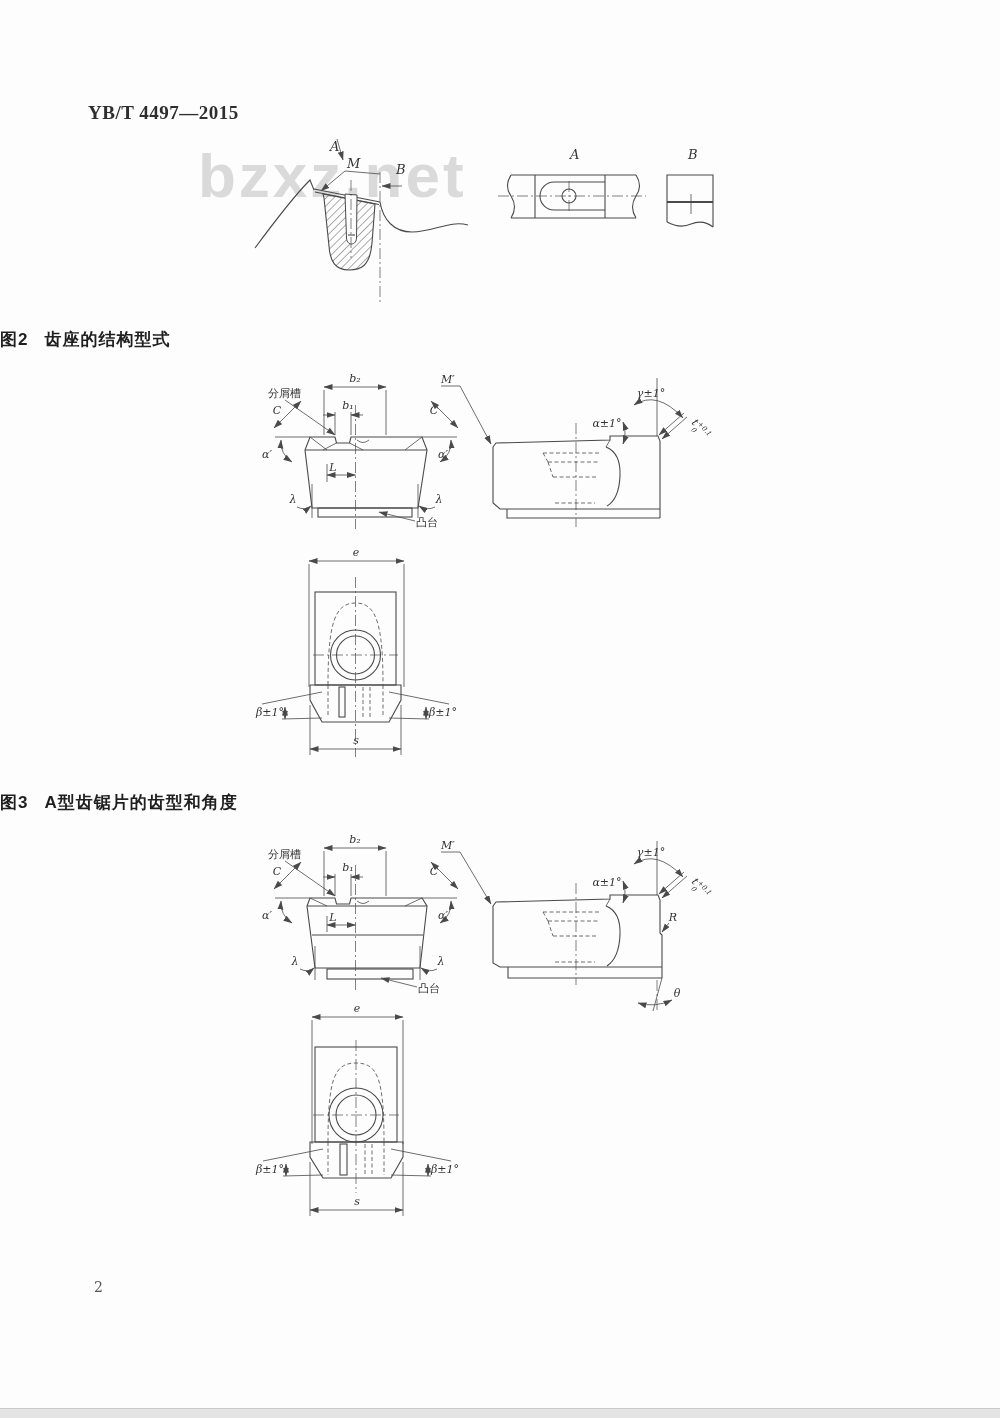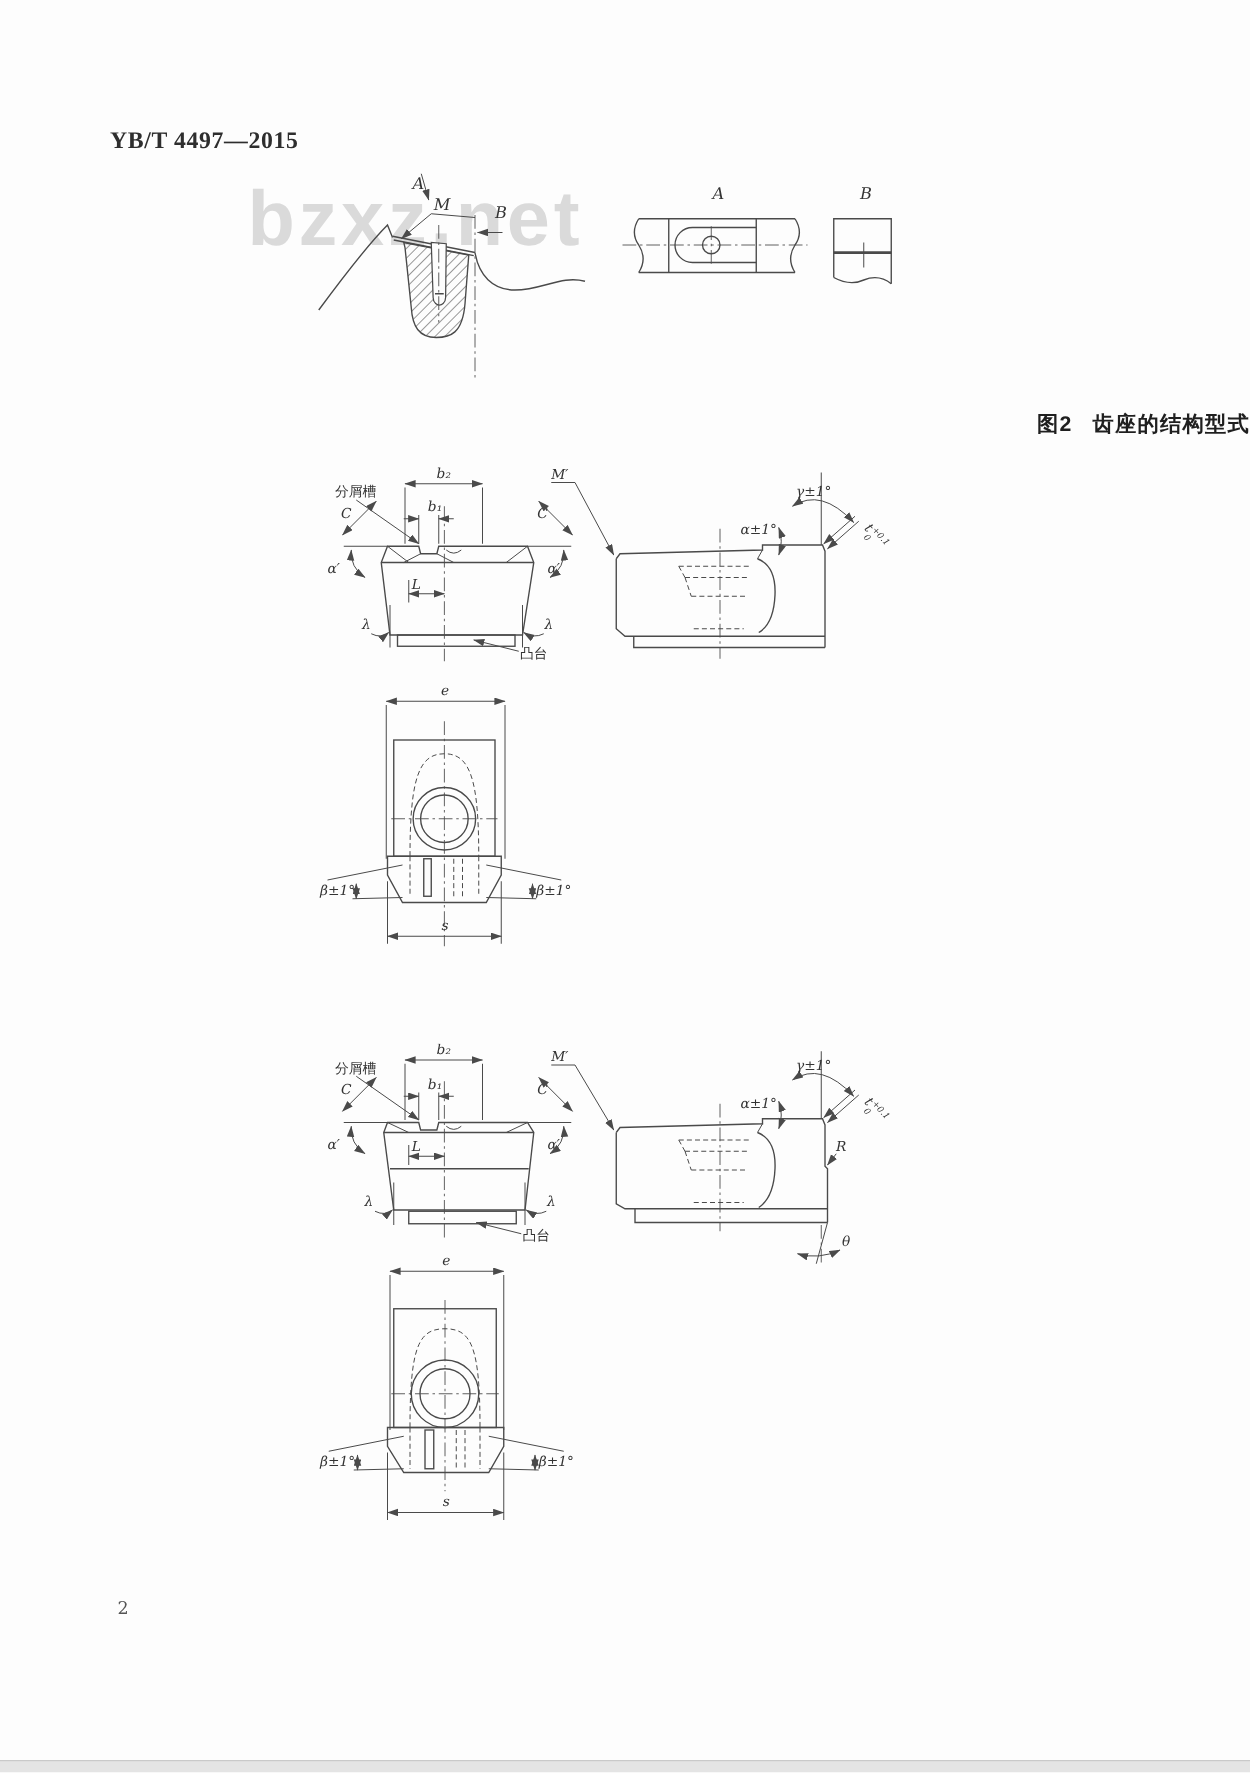--- a/index.html
+++ b/index.html
@@ -3,21 +3,21 @@
 <meta charset="utf-8">
 <style>
   html,body{margin:0;padding:0;background:#ffffff;}
   .page{position:relative;width:1000px;height:1418px;background:#fdfdfd;overflow:hidden;
         font-family:"Liberation Sans",sans-serif;}
   .header{position:absolute;left:88px;top:70px;font:bold 19px "Liberation Serif",serif;
           color:#2e2e2e;letter-spacing:.5px;z-index:3;margin-top:32px;}
   .watermark{position:absolute;left:198px;top:140px;z-index:1;
              font:bold 62px "Liberation Sans",sans-serif;color:#dadada;letter-spacing:3px;}
   .fig{position:absolute;z-index:2;}
-  .caption{position:absolute;left:0;width:100%;text-align:right;z-index:3;
+  .caption{position:absolute;left:0;width:100%;text-align:left;z-index:3;
            font-weight:bold;font-size:17px;color:#1f1f1f;letter-spacing:1px;
            font-family:"Liberation Sans",sans-serif;}
   .caption .num{margin-right:16px;}
   .pageno{position:absolute;left:94px;top:1279px;font:14px "DejaVu Serif",serif;color:#555;z-index:3;}
   .bottom-strip{position:absolute;left:0;top:1408px;width:100%;height:10px;
                 background:#e4e4e4;border-top:1px solid #c9c9c9;z-index:4;}
   
   .s{fill:none;stroke:#4a4a4a;stroke-width:1.1;}
   .thn{fill:none;stroke:#4a4a4a;stroke-width:.8;}
   .cl{fill:none;stroke:#4a4a4a;stroke-width:.7;stroke-dasharray:11 3 2 3;}
@@ -199,20 +199,23 @@
       <line class="thn" x1="134" y1="327" x2="194" y2="339"></line>
       <line class="thn" x1="134" y1="353" x2="174" y2="354"></line>
       <line class="thn" x1="171" y1="342" x2="171" y2="354" marker-start="url(#as)" marker-end="url(#ae)"></line>
       <text class="dim" x="188" y="351" text-anchor="middle">β±1°</text>
       <line class="thn" x1="55" y1="340" x2="55" y2="390"></line>
       <line class="thn" x1="146" y1="340" x2="146" y2="390"></line>
       <line class="thn" x1="55" y1="384" x2="146" y2="384" marker-start="url(#as)" marker-end="url(#ae)"></line>
       <text class="dim" x="101" y="379" text-anchor="middle">s</text>
     </g>
   </svg>
+  <div class="caption" style="top:791px">
+    <span class="num">图3</span><span>A型齿锯片的齿型和角度</span>
+  </div>
 
   <svg class="fig" style="left:255px;top:835px" width="505" height="400" viewBox="0 0 505 400">
     <g>
       <path class="s" d="M55,63 H80 L81.5,69 H94.5 L96,63 H167 L172,71 L165,133 H60 L52,71 Z"></path>
       <line class="s" x1="52" y1="71" x2="172" y2="71"></line>
       <line class="s" x1="57" y1="100" x2="168" y2="100"></line>
       <line class="thn" x1="55" y1="63" x2="72" y2="71"></line>
       <line class="thn" x1="167" y1="63" x2="150" y2="71"></line>
       <path class="thn" d="M102,66 Q108,71 114,66"></path>
       <rect class="s" x="72" y="134" width="86" height="10"></rect>

